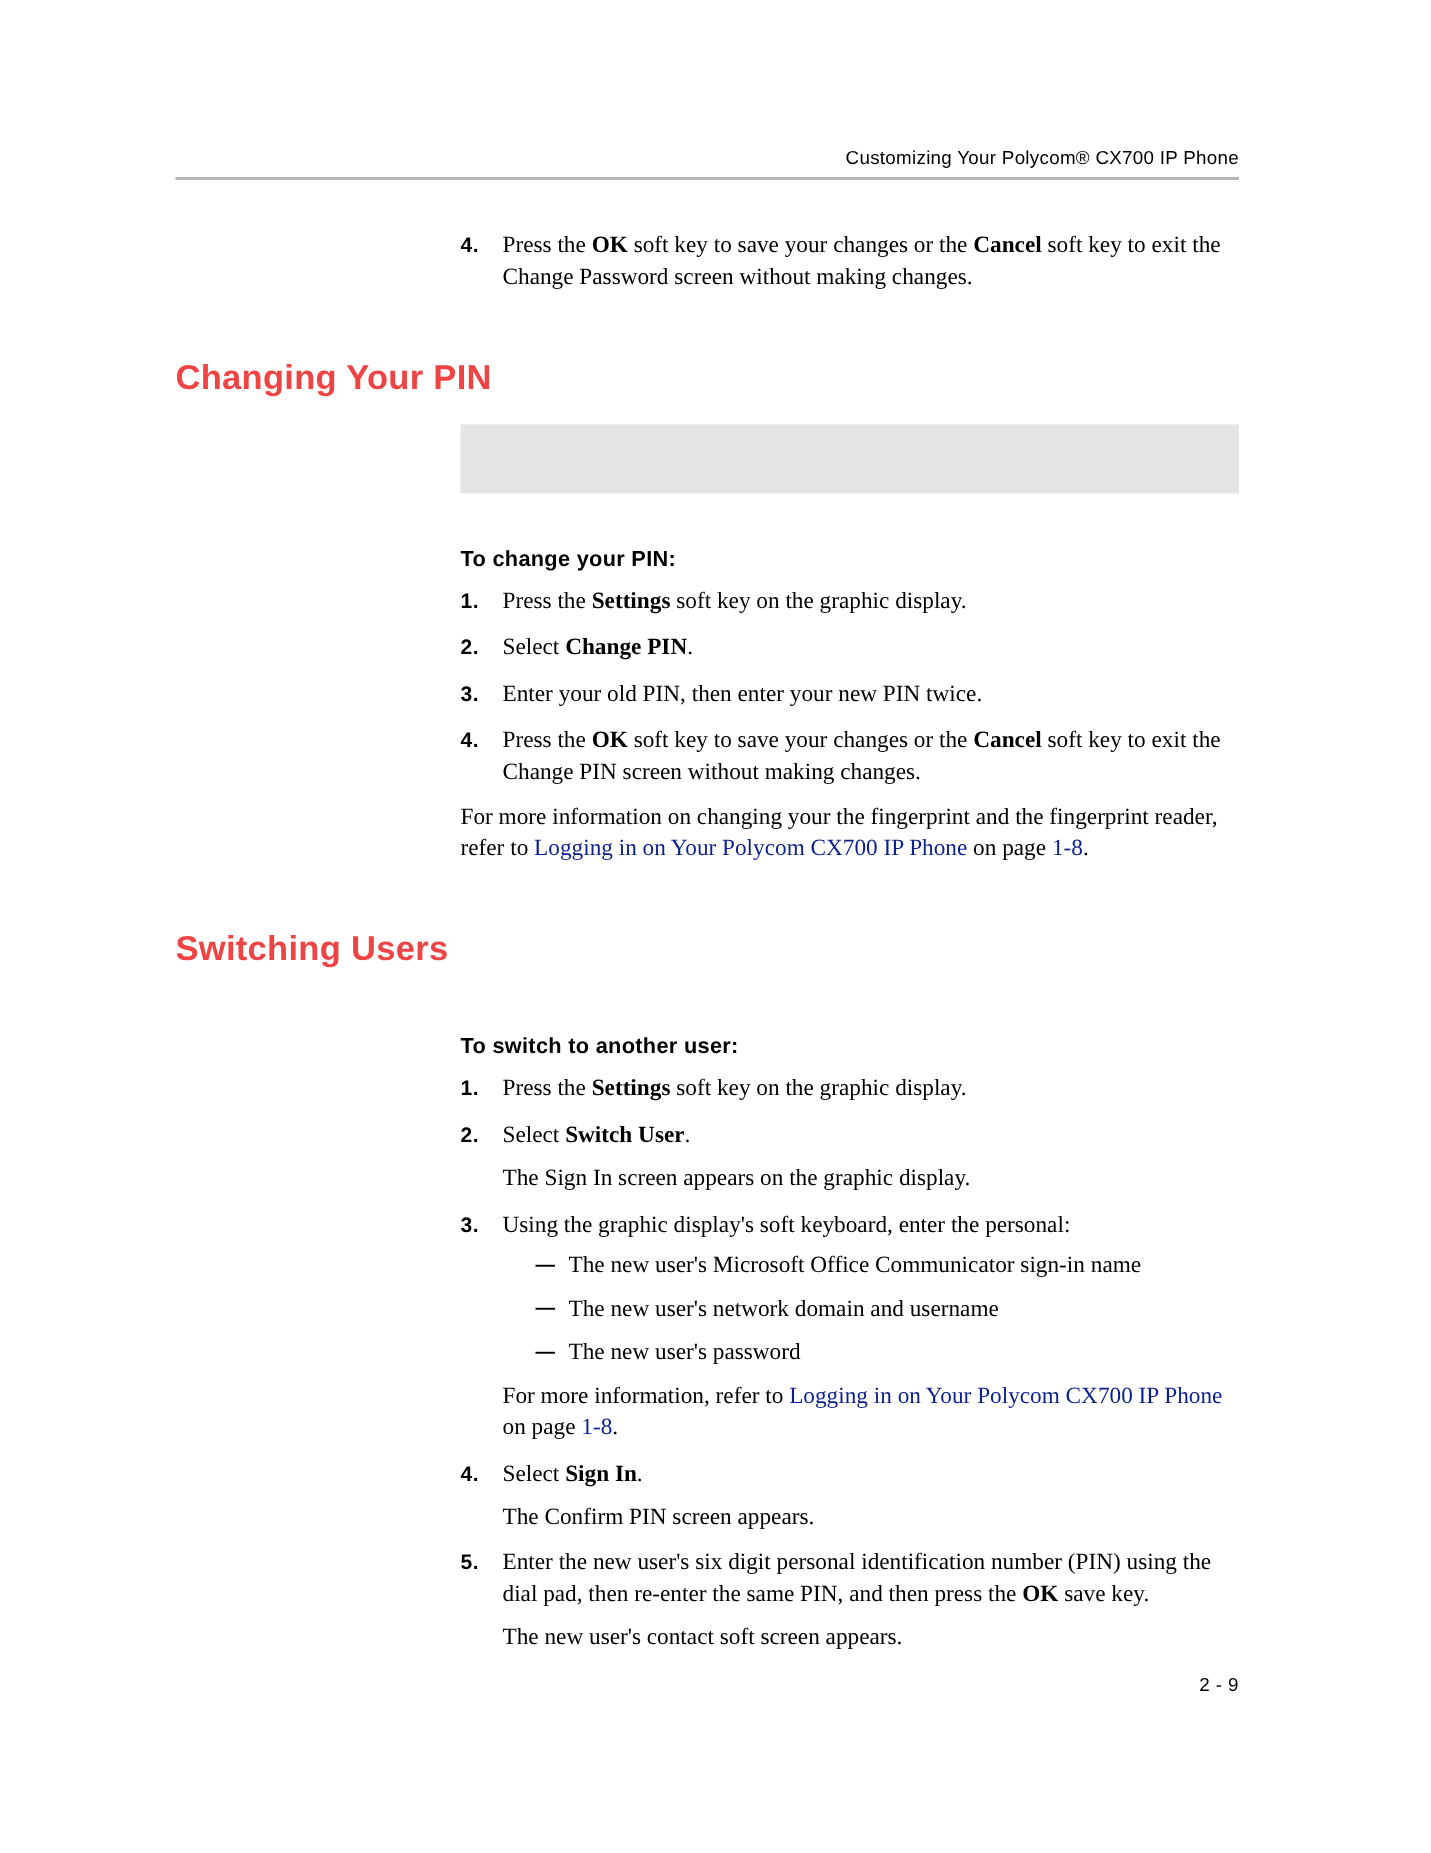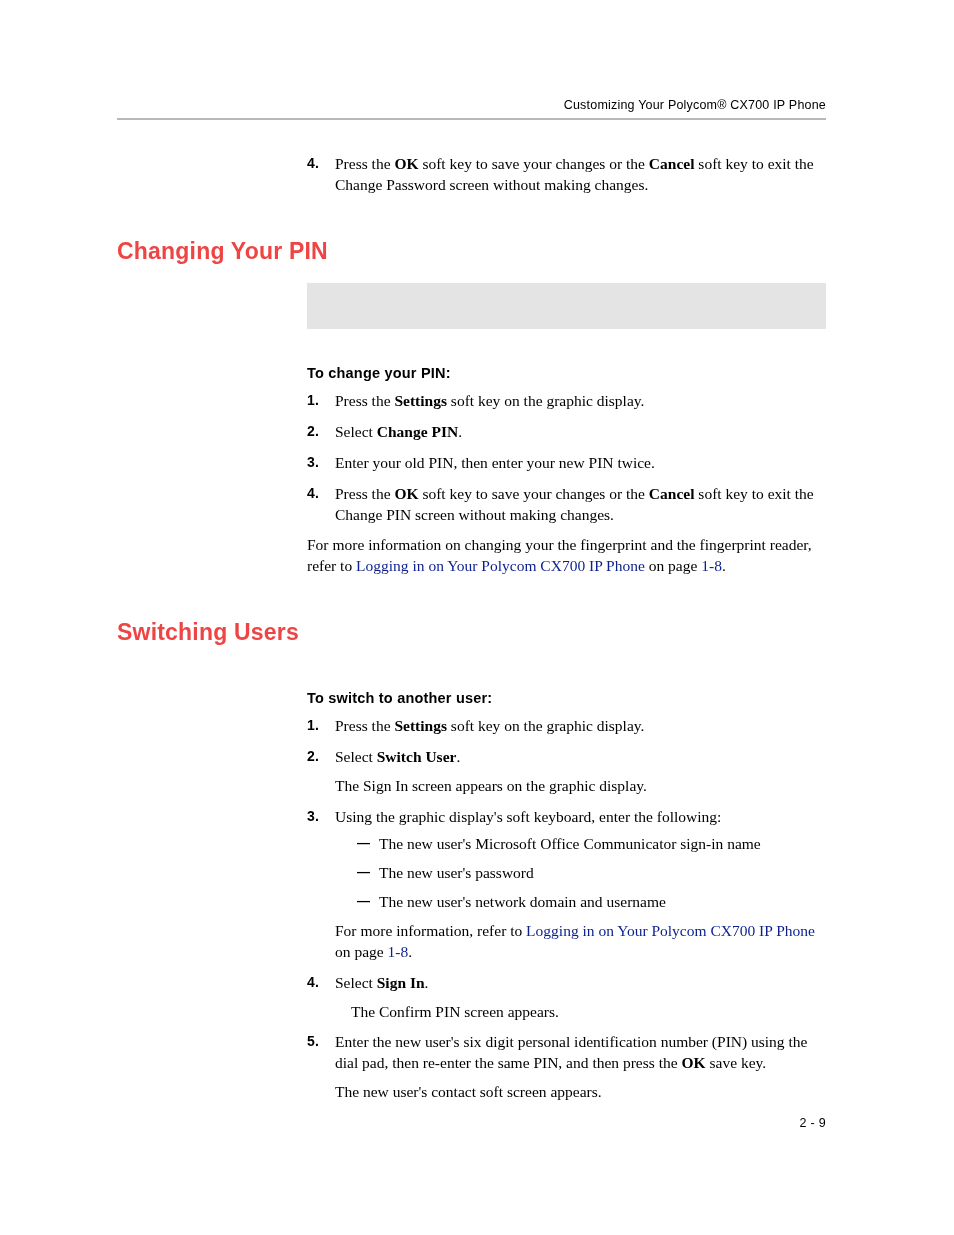--- a/index.html
+++ b/index.html
@@ -184,34 +184,34 @@
           <span class="num">1.</span>
           <span>Press the </span><span class="bold">Settings</span><span> soft key on the graphic display.</span>
         </li>
         <li>
           <span class="num">2.</span>
           <span>Select </span><span class="bold">Switch User</span><span>.</span>
           <div class="indented-para" style="margin-left:0; margin-top:8px">The Sign In screen appears on the graphic display.</div>
         </li>
         <li>
           <span class="num">3.</span>
-          <span>Using the graphic display's soft keyboard, enter the following:</span>
+          <span>Using the graphic display's soft keyboard, enter the personal:</span>
           <ul class="dash">
             <li>The new user's Microsoft Office Communicator sign-in name</li>
+            <li>The new user's network domain and username</li>
             <li>The new user's password</li>
-            <li>The new user's network domain and username</li>
           </ul>
           <div class="indented-para" style="margin-left:0">
             <span>For more information, refer to </span><a class="link" href="#">Logging in on Your Polycom CX700 IP Phone</a><span> on page </span><a class="link" href="#">1-8</a><span>.</span>
           </div>
         </li>
         <li>
           <span class="num">4.</span>
           <span>Select </span><span class="bold">Sign In</span><span>.</span>
-          <div class="indented-para" style="margin-left:16px; margin-top:8px">The Confirm PIN screen appears.</div>
+          <div class="indented-para" style="margin-left:0; margin-top:8px">The Confirm PIN screen appears.</div>
         </li>
         <li>
           <span class="num">5.</span>
           <span>Enter the new user's six digit personal identification number (PIN) using the dial pad, then re-enter the same PIN, and then press the </span><span class="bold">OK</span><span> save key.</span>
           <div class="indented-para" style="margin-left:0; margin-top:8px">The new user's contact soft screen appears.</div>
         </li>
       </ol>
     </div>
   </div>
 

